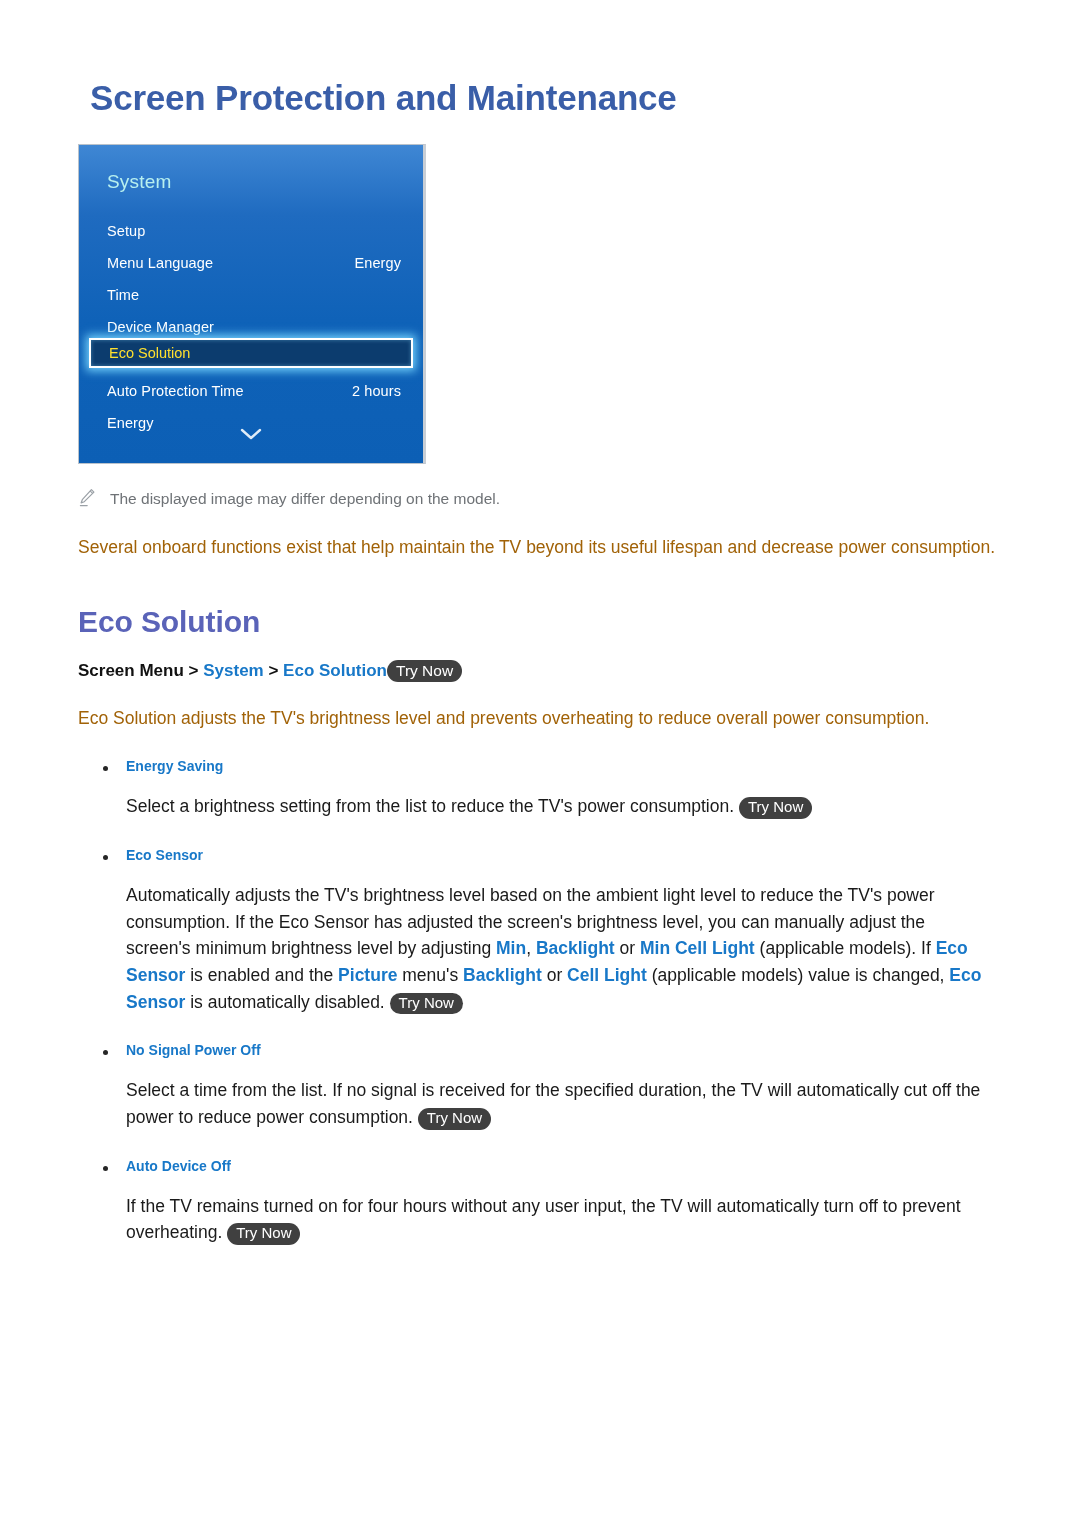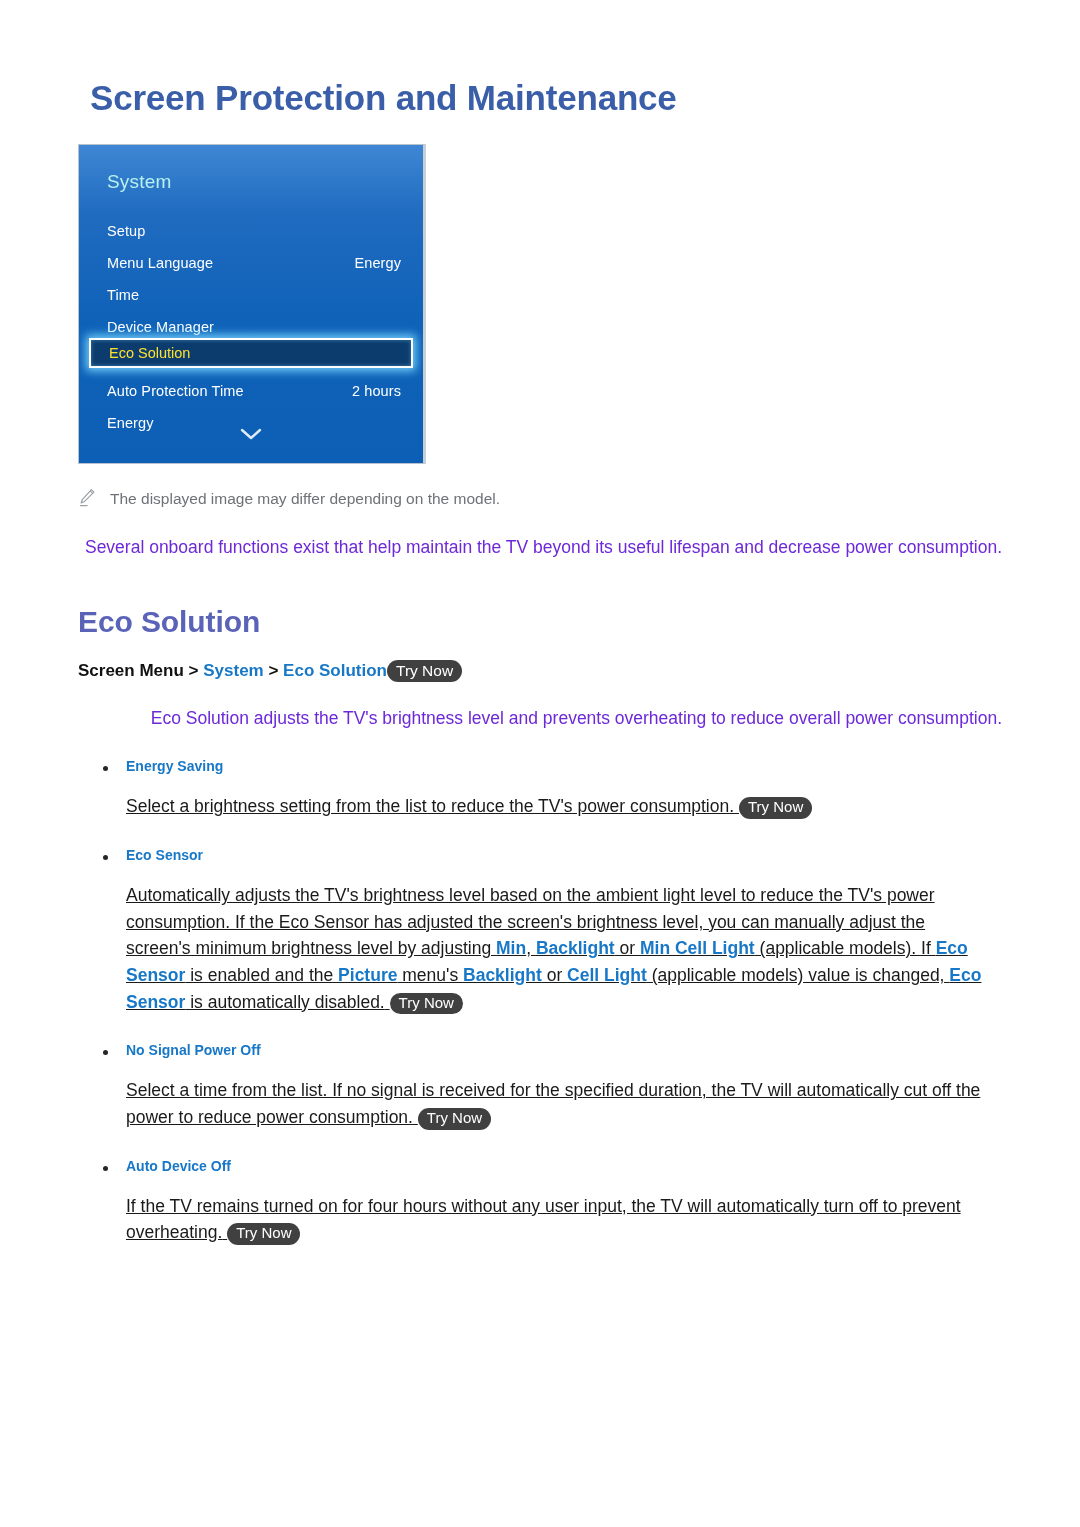--- a/index.html
+++ b/index.html
@@ -104,23 +104,22 @@
     font-size: 15.5px;
   }
   .note .pencil { flex: 0 0 auto; margin-top: 2px; }
   .note .note-text { line-height: 1.35; }
 
   
   p.body {
     margin: 22px 0 0 0;
     font-size: 17.5px;
     line-height: 1.52;
-    color: #6d28d9;
+    color: #a16207;
     max-width: 928px;
-    text-align: right;
   }
 
   
   .section-heading {
     margin: 44px 0 0 0;
     font-size: 30px;
     font-weight: bold;
     color: #5a63b8;
     letter-spacing: -0.1px;
   }
@@ -174,21 +173,20 @@
     border-radius: 50%;
     background: #262626;
   }
   .bullet-body {
     margin: 18px 8px 0 0;
     padding-left: 48px;
     font-size: 17.5px;
     line-height: 1.52;
     color: #1a1a1a;
     max-width: 978px;
-    text-decoration: underline;
   }
   .hl { color: #1878c8; font-weight: bold; }
 </style>
 </head>
 <body>
 
 <div class="page">
 
   <h1 class="page-title">Screen Protection and Maintenance</h1>
 

